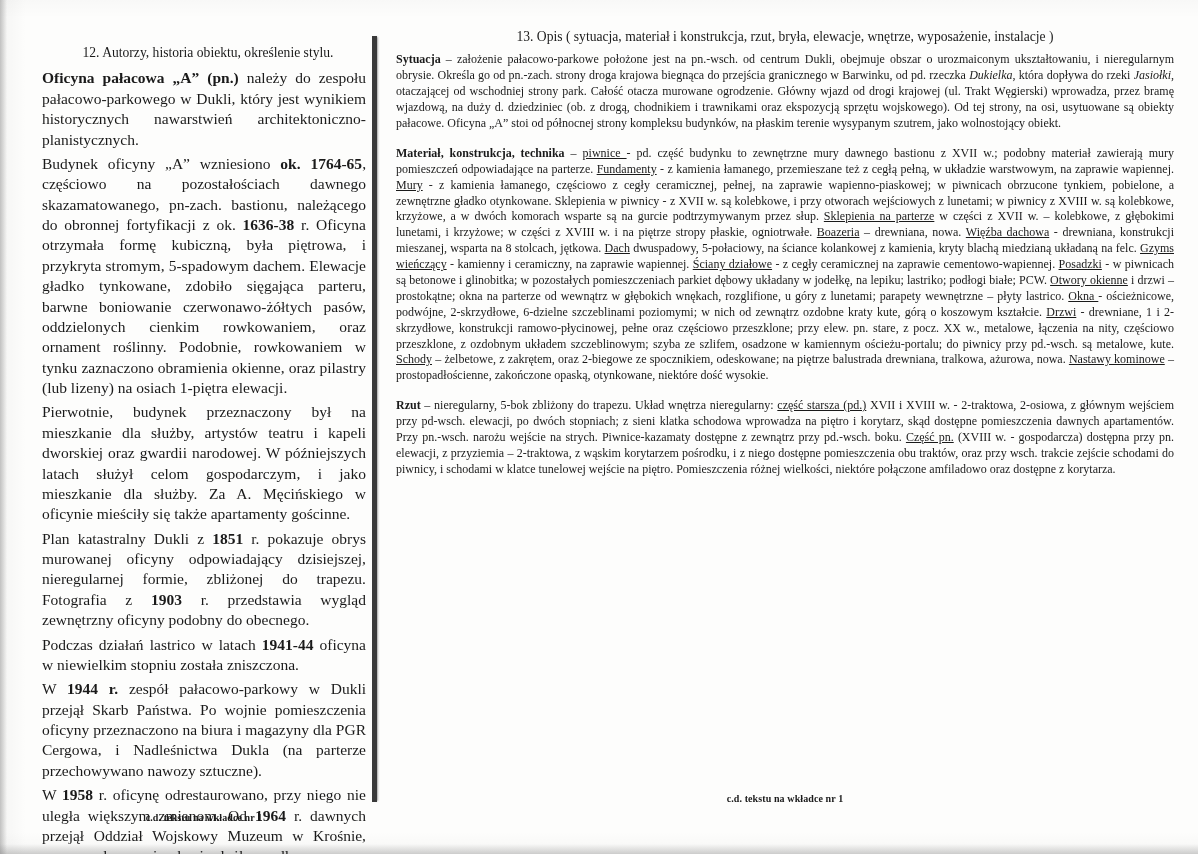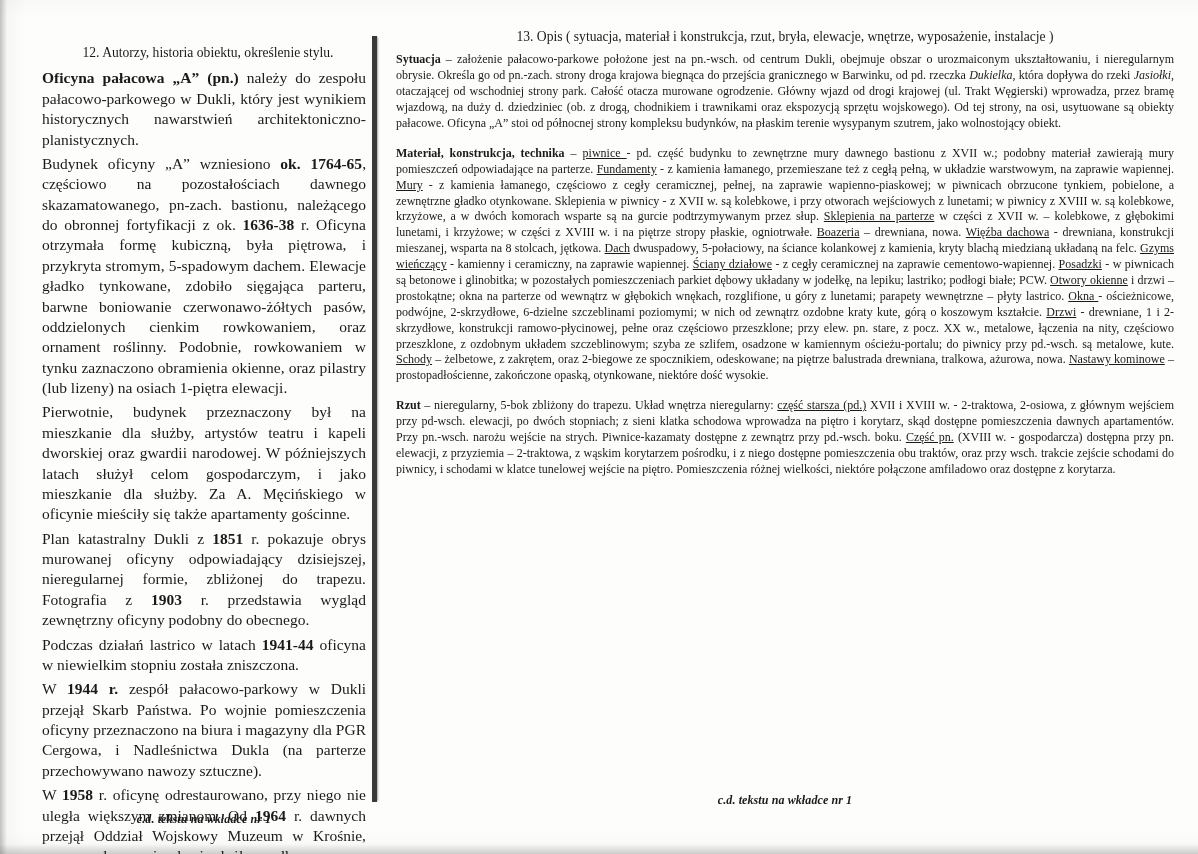--- a/index.html
+++ b/index.html
@@ -93,23 +93,22 @@
 
   .para + .para { margin-top: 0; }
 
   .gap-before { margin-top: 14px !important; }
 
   b, .b { font-weight: bold; }
   i, .i { font-style: italic; }
   u, .u { text-decoration: underline; text-underline-offset: 1px; font-family: Liberation Serif, serif; }
 
   .footnote {
-    font-style: italic;
     font-weight: bold;
-    font-size: 12px;
+    font-size: 10px;
     letter-spacing: 0.1px;
   }
   #left-footnote {
     position: absolute;
     left: 38px;
     top: 812px;
     width: 332px;
     text-align: center;
   }
   #right-footnote {

